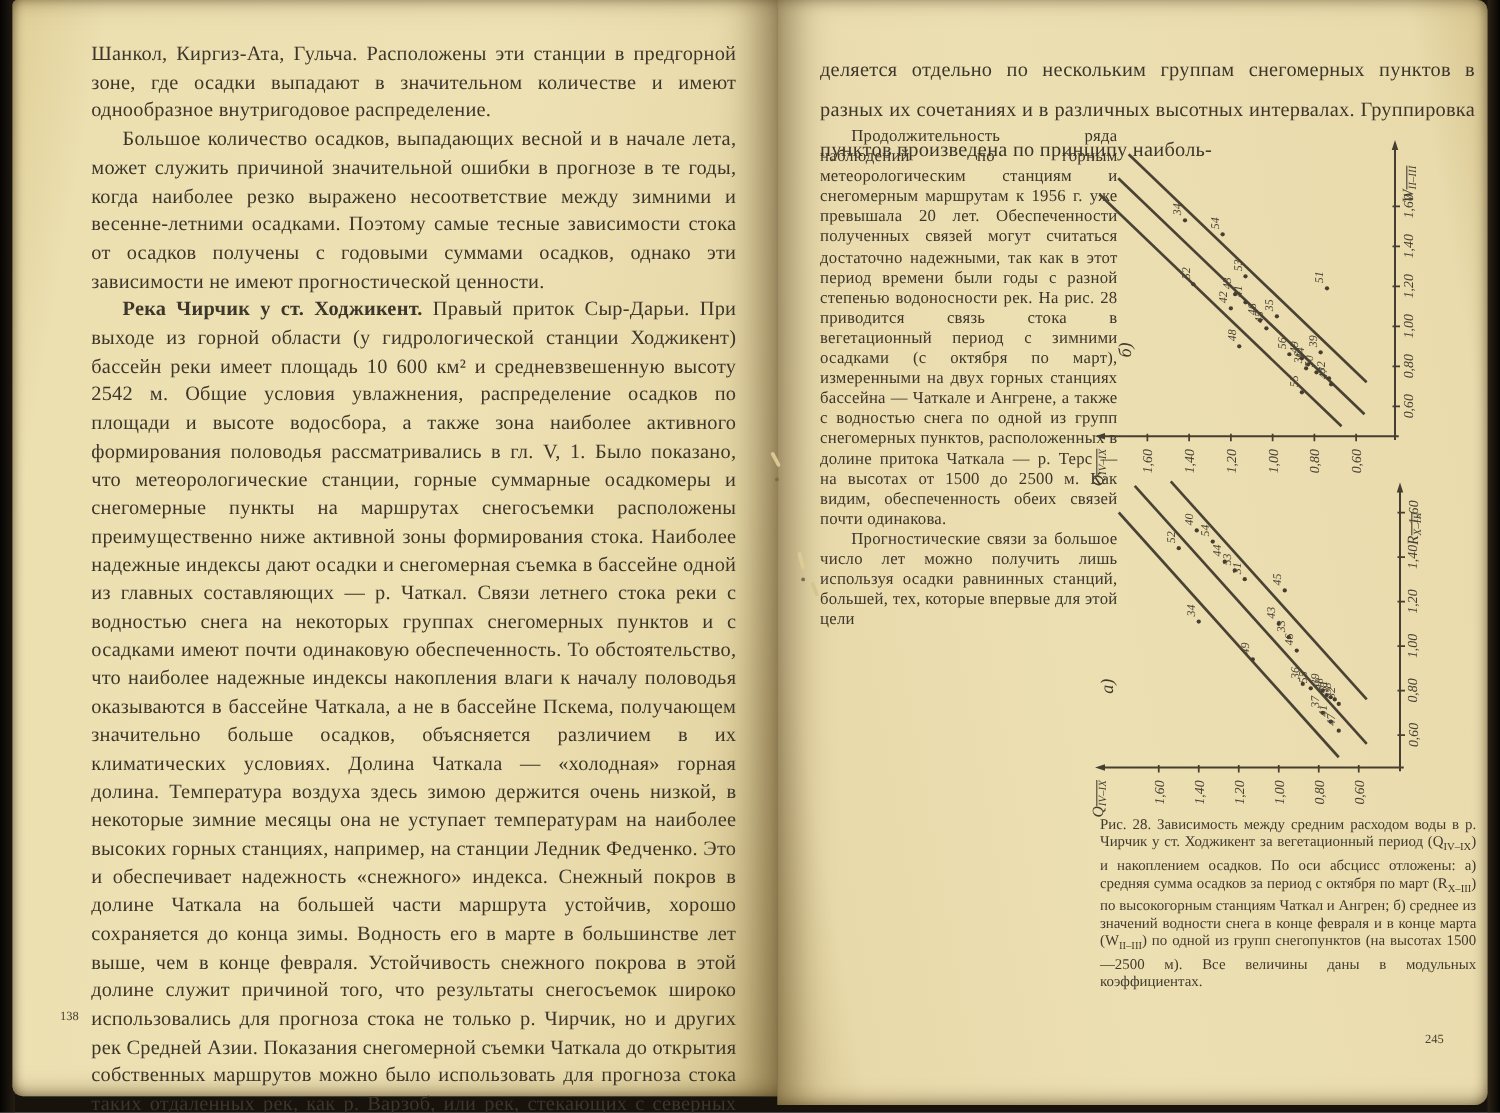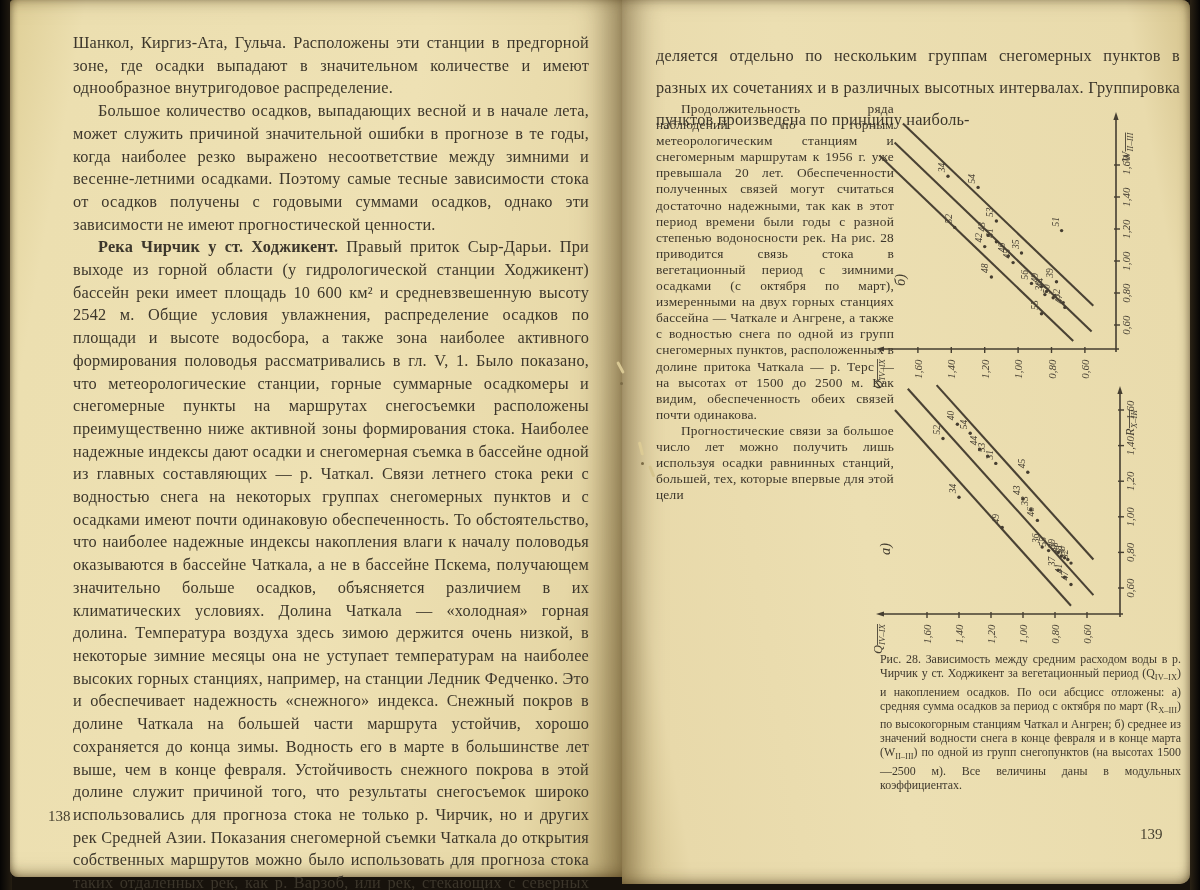--- a/index.html
+++ b/index.html
@@ -18,21 +18,21 @@
      background:linear-gradient(260deg,#d5c38d 0%,#e9dbac 9%,#ecdfb2 58%,#e8d9aa 90%,#d0be88 100%);
      box-shadow:inset 26px 0 30px -14px rgba(70,50,15,.5), inset -6px 0 11px -6px rgba(40,25,5,.6),
                 inset 0 -10px 14px -9px rgba(60,40,10,.45), inset 0 8px 12px -8px rgba(60,40,10,.3);}
   .body-text{position:absolute;color:#3c362b;text-align:justify;letter-spacing:.2px;}
   .lp-text{left:63px;top:32px;width:516px;font-size:16.3px;line-height:22.7px;}
   .rp-intro{left:34px;top:40px;width:524px;font-size:16.3px;line-height:32px;}
   .rp-col{left:34px;top:101px;width:238px;font-size:13.4px;line-height:16.1px;}
   .para{margin:0;}
   .ind{text-indent:25px;}
   .bold{font-weight:bold;}
-  .page-num{position:absolute;color:#46402f;font-size:15px;}
+  .page-num{position:absolute;color:#46402f;font-size:10px;}
   .pn-left{left:38px;top:808px;}
   .pn-right{left:518px;top:826px;}
   .caption{position:absolute;left:258px;top:652px;width:301px;color:#3f392e;
      font-size:11.9px;line-height:14.1px;text-align:justify;margin:0;}
   .caption sub{font-size:8.5px;}
   .figure{position:absolute;left:860px;top:88px;width:335px;height:568px;}
   
   .ax{stroke:#453e31;stroke-width:1.6;fill:none;}
   .tk{stroke:#453e31;stroke-width:1.4;fill:none;}
   .ah{fill:#453e31;}
@@ -62,21 +62,21 @@
     <div class="page-num pn-left">138</div>
   </div>
 
   <div class="page page-right">
     <p class="body-text rp-intro para">деляется отдельно по нескольким группам снегомерных пунктов в разных их сочетаниях и в различных высотных интервалах. Группировка пунктов произведена по принципу наиболь-</p>
     <div class="body-text rp-col">
         <p class="para ind"><span>Продолжительность ряда наблюдений по горным метеорологическим станциям и снегомерным маршрутам к 1956 г. уже превышала 20 лет. Обеспеченности полученных связей могут считаться достаточно надежными, так как в этот период времени были годы с разной степенью водоносности рек. На рис. 28 приводится связь стока в вегетационный период с зимними осадками (с октября по март), измеренными на двух горных станциях бассейна — Чаткале и Ангрене, а также с водностью снега по одной из групп снегомерных пунктов, расположенных в долине притока Чаткала — р. Терс — на высотах от 1500 до 2500 м. Как видим, обеспеченность обеих связей почти одинакова.</span></p>
         <p class="para ind"><span>Прогностические связи за большое число лет можно получить лишь используя осадки равнинных станций, большей, тех, которые впервые для этой цели</span></p>
       </div>
     <p class="caption"><span>Рис. 28. Зависимость между средним расходом воды в р. Чирчик у ст. Ходжикент за вегетационный период (Q</span><sub>IV–IX</sub><span>) и накоплением осадков. По оси абсцисс отложены: а) средняя сумма осадков за период с октября по март (R</span><sub>X–III</sub><span>) по высокогорным станциям Чаткал и Ангрен; б) среднее из значений водности снега в конце февраля и в конце марта (W</span><sub>II–III</sub><span>) по одной из групп снегопунктов (на высотах 1500—2500 м). Все величины даны в модульных коэффициентах.</span></p>
-    <div class="page-num pn-right">139</div>
+    <div class="page-num pn-right">245</div>
   </div>
 
   <svg class="figure" viewBox="0 0 335 568" width="335" height="568">
     <g id="chart0">
         <line x1="256" y1="264" x2="256" y2="28" class="ax"></line>
         <line x1="259" y1="261" x2="20" y2="261" class="ax"></line>
         <polygon points="256,24 253.4,32 258.6,32" class="ah"></polygon>
         <polygon points="16,261 24,258.4 24,263.6" class="ah"></polygon>
         <line x1="254" y1="237" x2="260" y2="237" class="tk"></line>
         <line x1="224.9" y1="259" x2="224.9" y2="265" class="tk"></line>

